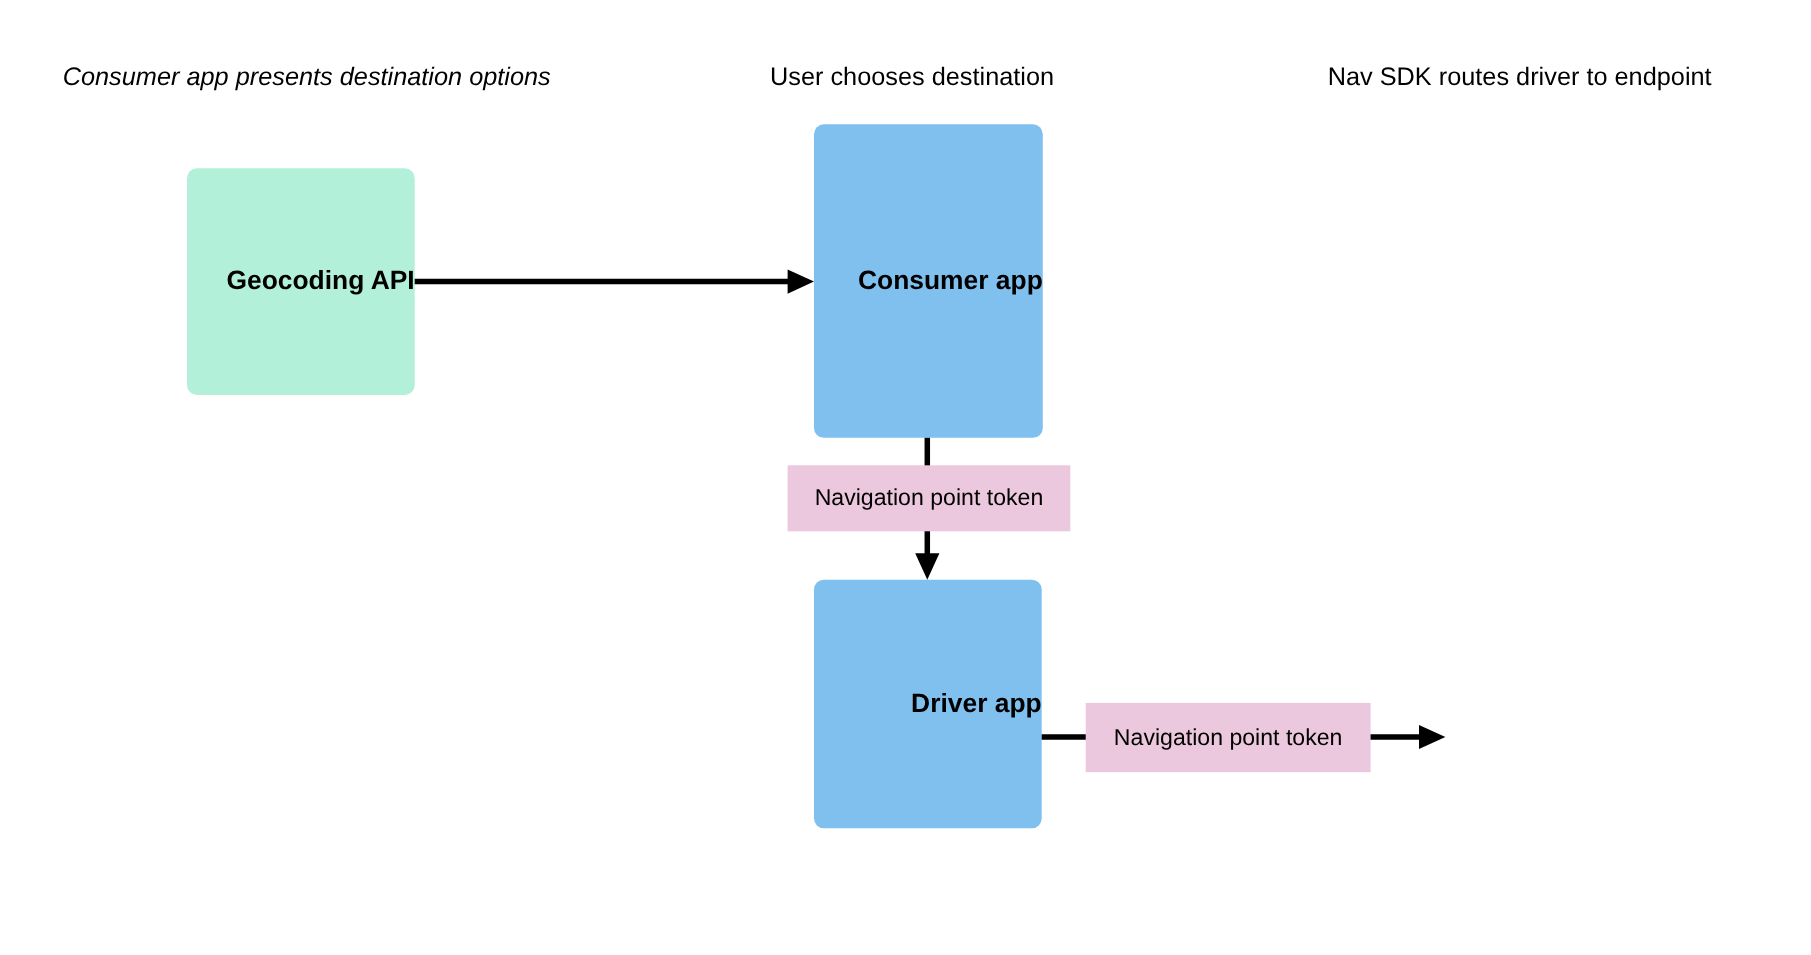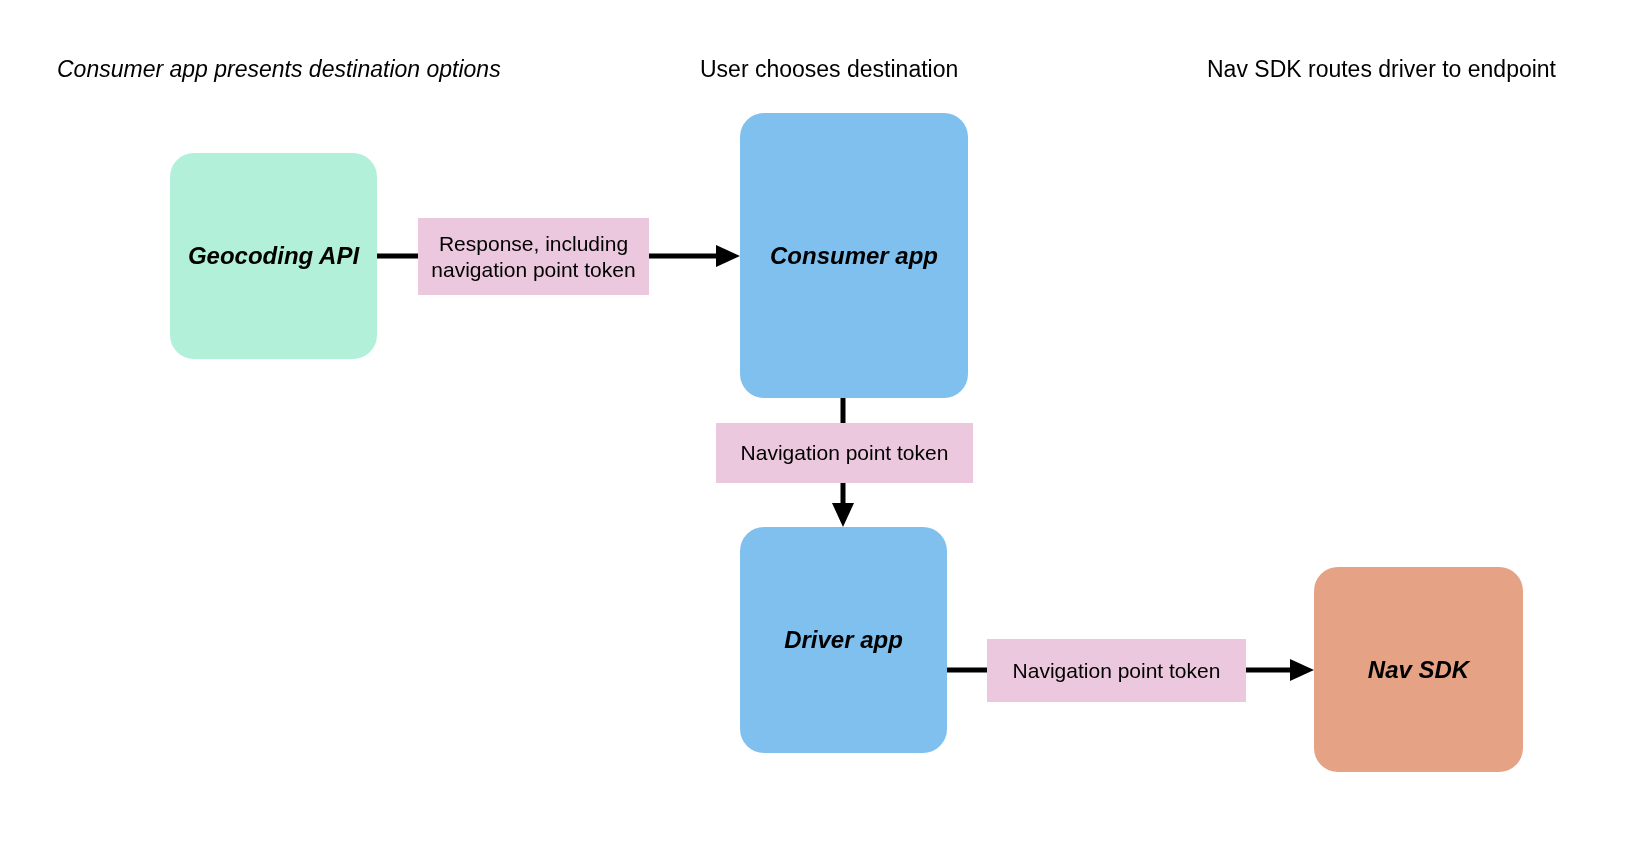--- a/index.html
+++ b/index.html
@@ -18,26 +18,25 @@
   }
   .stage-header {
     position: absolute;
     font-size: 23px;
     font-weight: 400;
     color: var(--text, #000000);
     white-space: nowrap;
   }
   .node {
     position: absolute;
-    border-radius: 24px;
+    border-radius: 9px;
     display: flex;
     align-items: center;
-    justify-content: center;
+    justify-content: flex-end;
     text-align: center;
-    font-style: italic;
   }
   .node .node-label {
     font-size: 24px;
     font-weight: 700;
     color: var(--text, #000000);
   }
   .node-green  { background: var(--green,  #b2f0da); }
   .node-blue   { background: var(--blue,   #7fc0ef); }
   .node-orange { background: var(--orange, #e6a284); }
   .edge-label {
@@ -89,31 +88,27 @@
     <g>
       <line x1="947" y1="670" x2="1296" y2="670"></line>
       <polygon points="1314,670 1290,659 1290,681"></polygon>
     </g>
   </svg>
 
   <div class="node node-green" style="left:170px; top:153px; width:207px; height:206px;">
     <span class="node-label">Geocoding API</span>
   </div>
 
-  <div class="node node-blue" style="left:740px; top:113px; width:228px; height:285px;">
+  <div class="node node-blue" style="left:740px; top:113px; width:208px; height:285px;">
     <span class="node-label">Consumer app</span>
   </div>
 
   <div class="node node-blue" style="left:740px; top:527px; width:207px; height:226px;">
     <span class="node-label">Driver app</span>
   </div>
 
-  <div class="node node-orange" style="left:1314px; top:567px; width:209px; height:205px;">
-    <span class="node-label">Nav SDK</span>
-  </div>
 
-  <div class="edge-label" style="left:418px; top:218px; width:231px; height:77px;">Response, including navigation point token</div>
 
   <div class="edge-label" style="left:716px; top:423px; width:257px; height:60px;">Navigation point token</div>
 
   <div class="edge-label" style="left:987px; top:639px; width:259px; height:63px;">Navigation point token</div>
 
 </div>
 
 </body></html>

